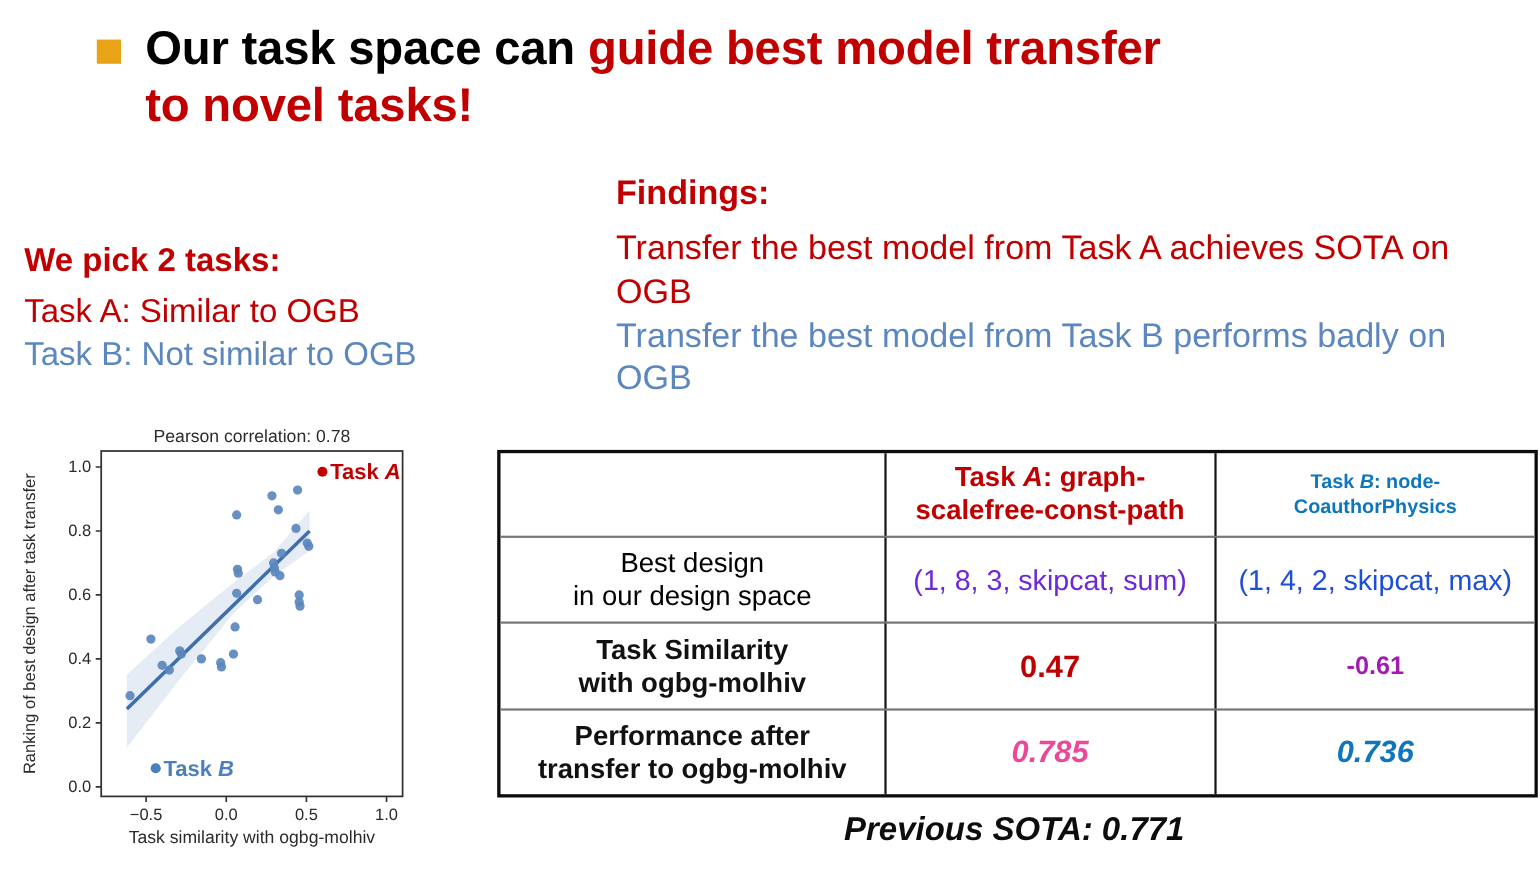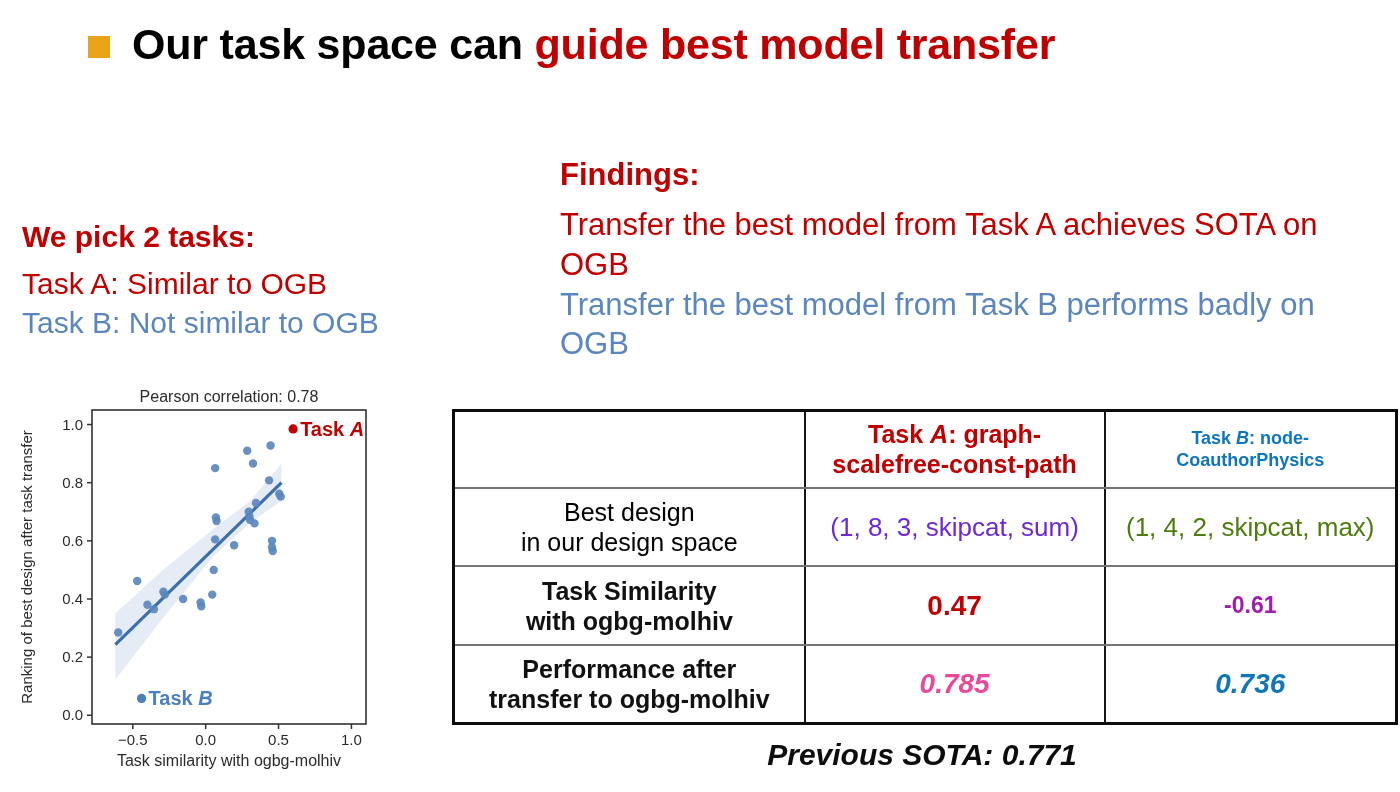--- a/index.html
+++ b/index.html
@@ -48,21 +48,21 @@
     text-align:center;vertical-align:middle;padding:2px 14px;
   }
   #result-table td:last-child{border-right:none;}
   #result-table tr:last-child td{border-bottom:none;}
   .hdr-red{font-size:25px;font-weight:bold;color:#C00000;line-height:1.18;}
   .hdr-blue{font-size:18px;font-weight:bold;color:#0E76BC;line-height:1.18;}
   .it{font-style:italic;}
   .lbl-plain{font-size:25px;color:#000000;line-height:1.2;}
   .lbl-bold{font-size:25px;font-weight:bold;color:#111;line-height:1.2;}
   .val-red{font-size:26px;color:#6d28d9;line-height:1.2;}
-  .val-blue{font-size:26px;color:#4d7c0f;line-height:1.2;}
+  .val-blue{font-size:26px;color:#1d4ed8;line-height:1.2;}
   .val-red-b{font-size:28px;font-weight:bold;color:#C00000;line-height:1.2;}
   .val-blue-b{font-size:23px;font-weight:bold;color:#a21caf;line-height:1.2;}
   .val-red-bi{font-size:28px;font-weight:bold;font-style:italic;color:#ec4899;line-height:1.2;}
   .val-blue-bi{font-size:28px;font-weight:bold;font-style:italic;color:#0E76BC;line-height:1.2;}
 
   
   #prev-sota{
     left:452px;top:738px;width:940px;text-align:center;
     font-size:30px;font-weight:bold;font-style:italic;color:#0d0d0d;
   }
@@ -72,20 +72,21 @@
   #plot svg{display:block;}
   .ax-txt{font-family:"Liberation Sans","DejaVu Sans",sans-serif;fill:#2b2b2b;}
 </style>
 </head>
 <body>
 
 <div class="abs" id="title-block">
   <div id="title-bullet"></div>
   <div id="title-text">
     <span>Our task space can </span><span class="red">guide best model transfer</span><br>
+    <span class="red">to novel tasks!</span>
   </div>
 </div>
 
 <div class="abs" id="picks">
   <div id="picks-title">We pick 2 tasks:</div>
   <div id="picks-a">Task A: Similar to OGB</div>
   <div id="picks-b">Task B: Not similar to OGB</div>
 </div>
 
 <div class="abs" id="findings">

